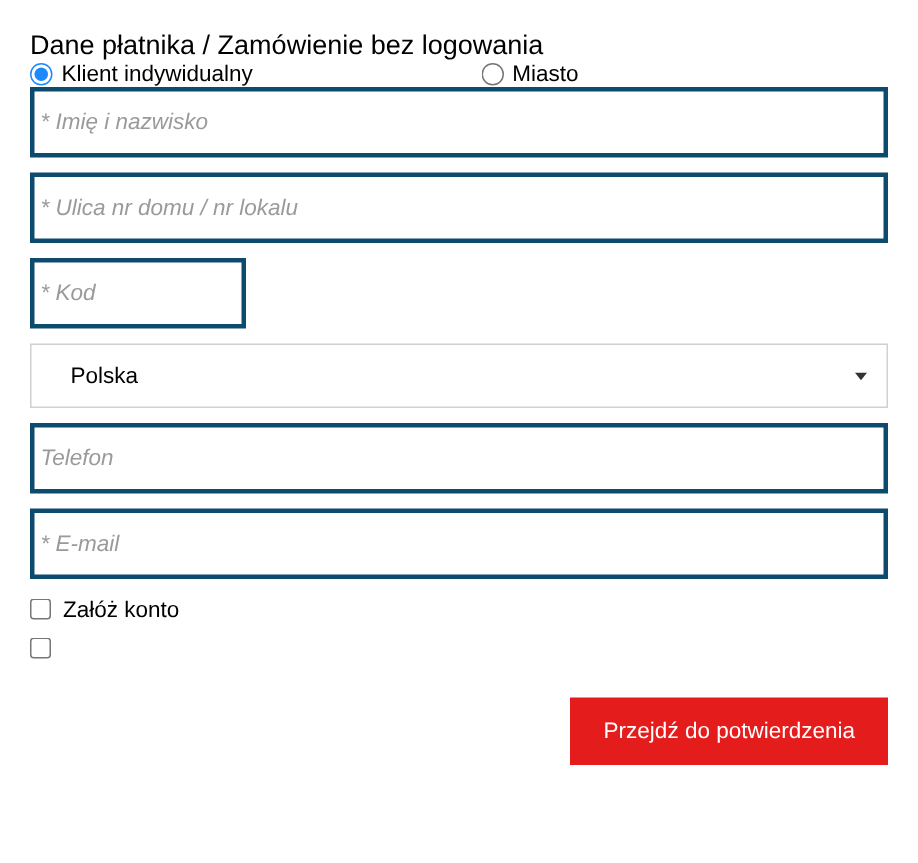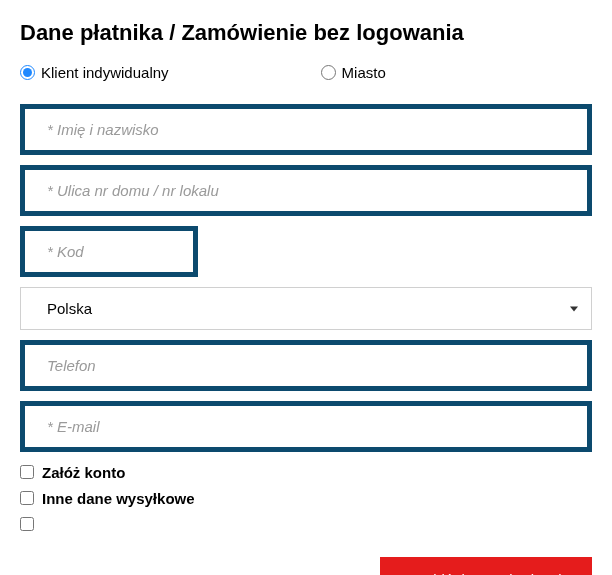--- a/index.html
+++ b/index.html
@@ -8,28 +8,27 @@
       padding: 0;
     }
     body {
       font-family: -apple-system, BlinkMacSystemFont, 'Segoe UI', Arial, sans-serif;
       padding: 20px;
       width: 612px;
       color: #000;
       background: #fff;
     }
     .form-title {
-      font-size: 22px;
-      font-weight: 700;
-      margin-bottom: 18px;
+      font-size: 18px;
+      font-weight: 400;
     }
     .radio-row {
       display: flex;
       gap: 152px;
-      margin-bottom: 23px;
+      margin-bottom: 0;
       align-items: center;
     }
     .radio-item {
       display: flex;
       align-items: center;
       gap: 6px;
     }
     .radio-item input[type="radio"] {
       width: 15px;
       height: 15px;
@@ -43,33 +42,33 @@
     .input-group {
       margin-bottom: 10px;
     }
     .input-row {
       display: flex;
       gap: 10px;
       margin-bottom: 10px;
     }
     .text-input {
       width: 100%;
-      padding: 12px 22px;
-      border: 5px solid #0c4a6e;
+      padding: 12px 4px;
+      border: 3px solid #0c4a6e;
       font-size: 15px;
       font-style: italic;
       color: #333;
       font-family: inherit;
     }
     .text-input::placeholder {
       color: #9a9a9a;
       font-style: italic;
     }
     .kod-input {
-      width: 178px;
+      width: 144px;
       flex-shrink: 0;
     }
     .miasto-input {
       flex: 1;
     }
     .select-wrapper {
       position: relative;
       margin-bottom: 10px;
     }
     .select-input {
@@ -108,21 +107,20 @@
     .checkbox-item input[type="checkbox"] {
       margin-top: 3px;
       width: 14px;
       height: 14px;
       flex-shrink: 0;
       cursor: pointer;
       accent-color: #1e88ff;
     }
     .checkbox-item label {
       cursor: pointer;
-      font-weight: bold;
     }
     .link {
       text-decoration: underline;
       color: inherit;
       cursor: pointer;
     }
     .button-row {
       display: flex;
       justify-content: flex-end;
       margin-top: 26px;
@@ -179,23 +177,19 @@
 <div class="input-group">
   <input type="text" class="text-input" placeholder="* E-mail" style="">
 </div>
 
 <div class="checkbox-group">
   <div class="checkbox-item">
     <input type="checkbox" id="cb1" style="">
     <label for="cb1">Załóż konto</label>
   </div>
   <div class="checkbox-item">
-    <input type="checkbox" id="cb2" style="">
-    <label for="cb2">Inne dane wysyłkowe</label>
-  </div>
-  <div class="checkbox-item">
     <input type="checkbox" id="cb4" style="">
   </div>
 </div>
 
 <div class="button-row">
   <button class="submit-btn">Przejdź do potwierdzenia</button>
 </div>
 
 </body></html>

